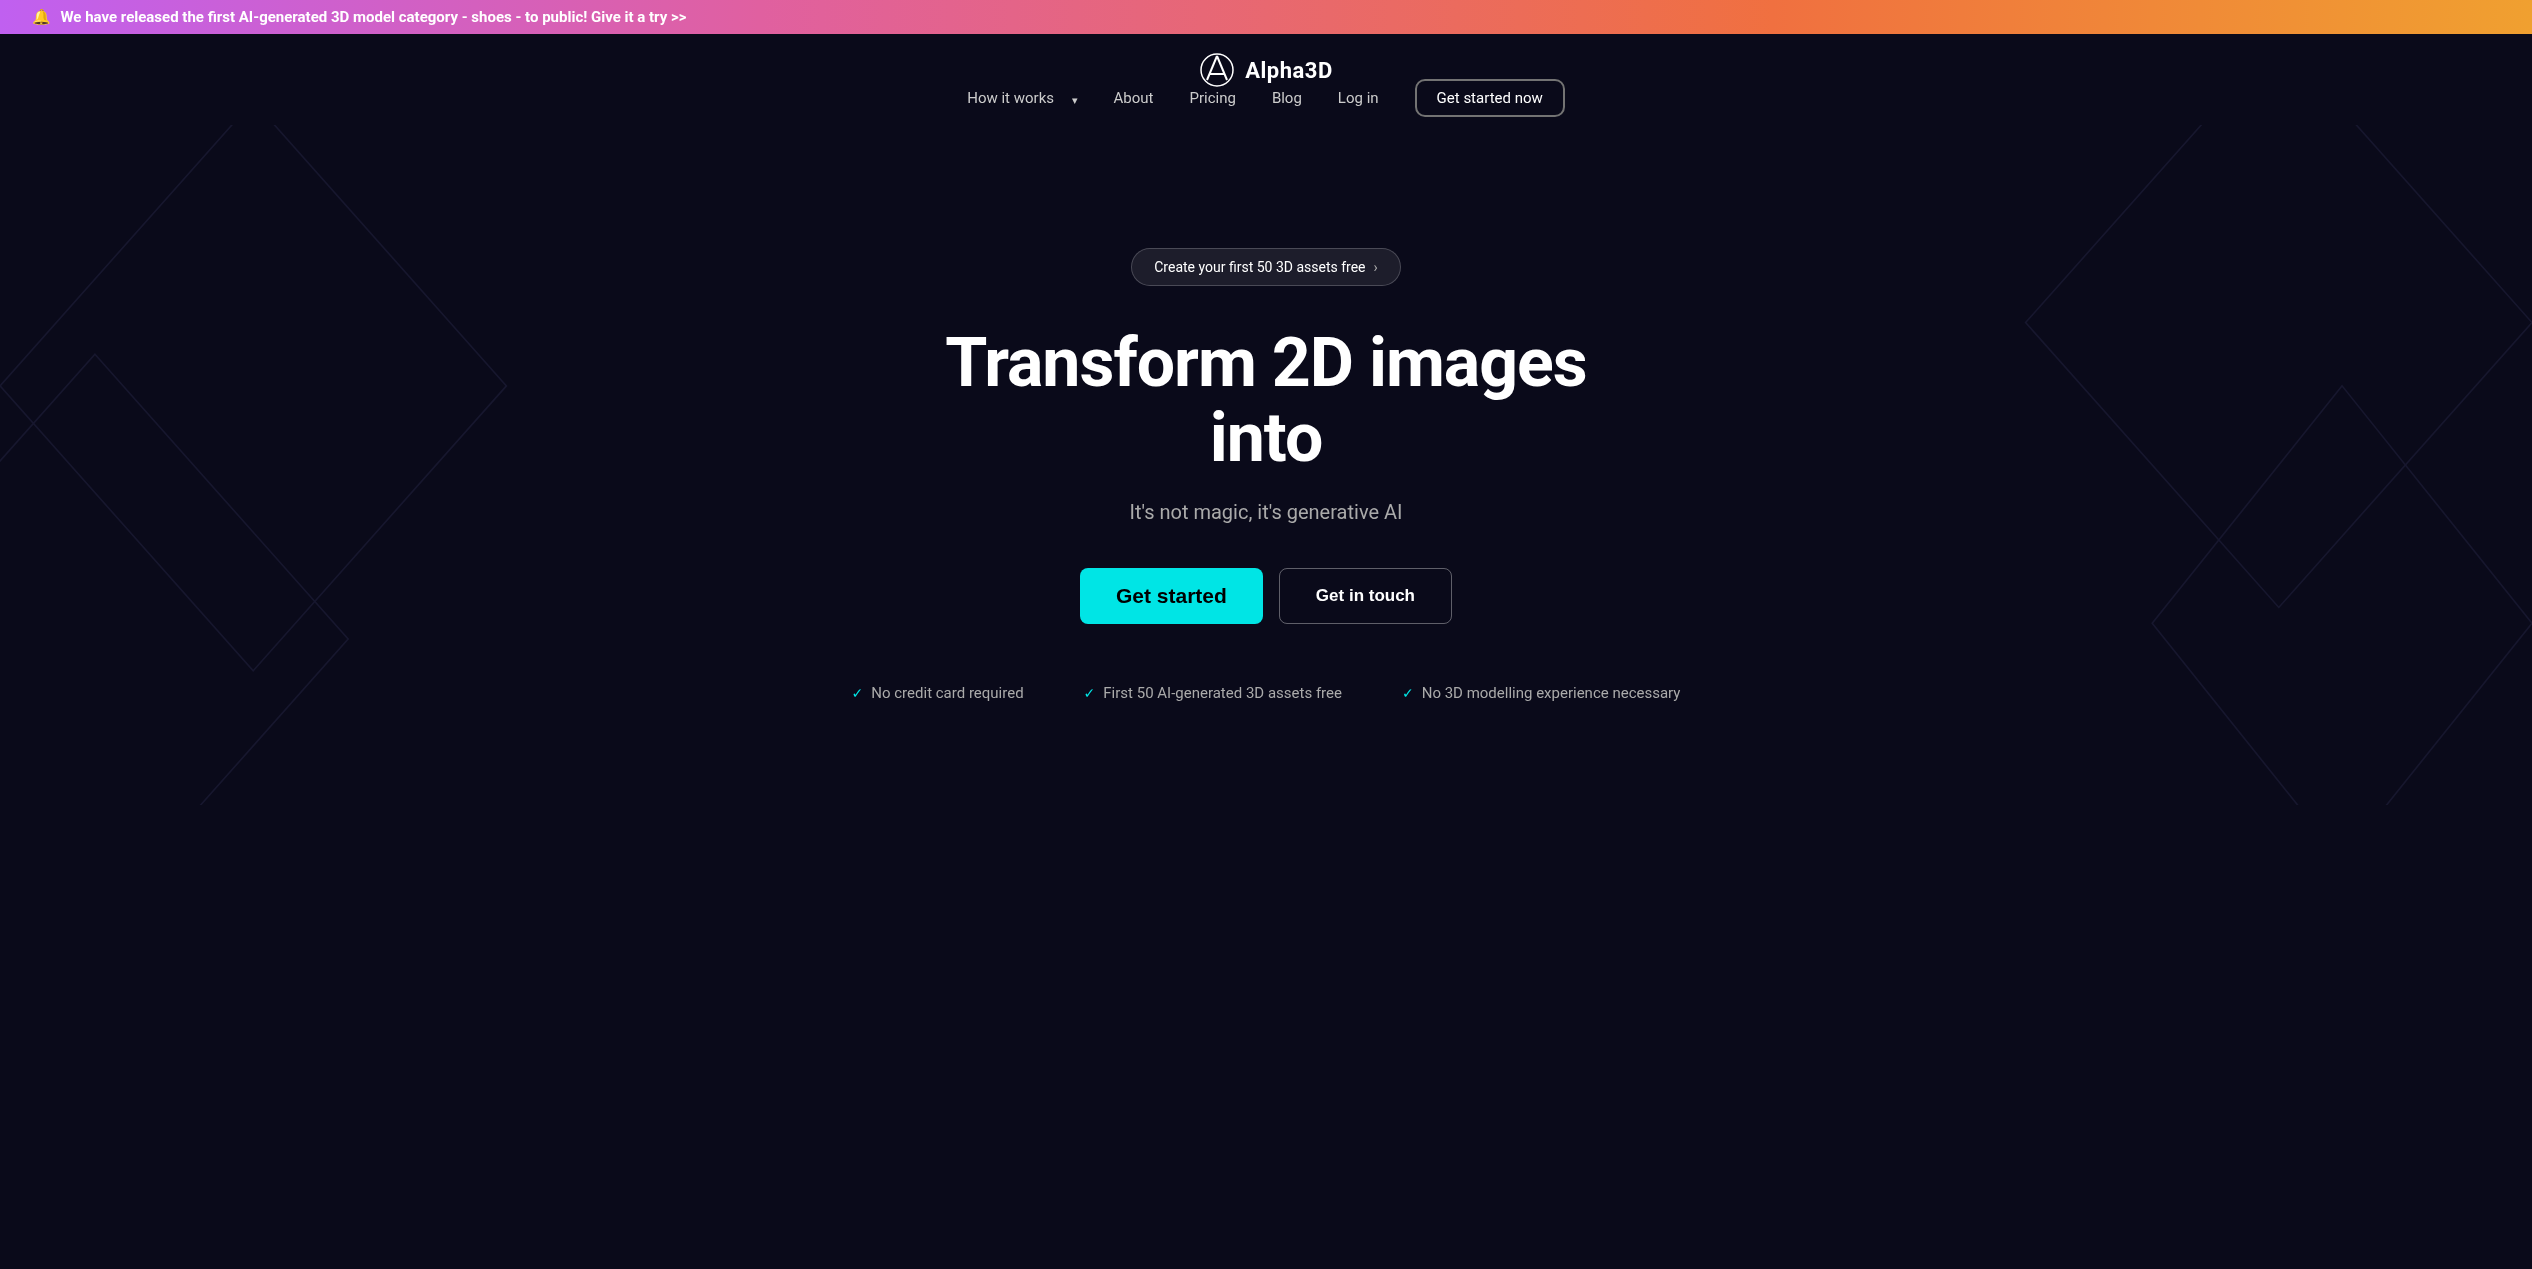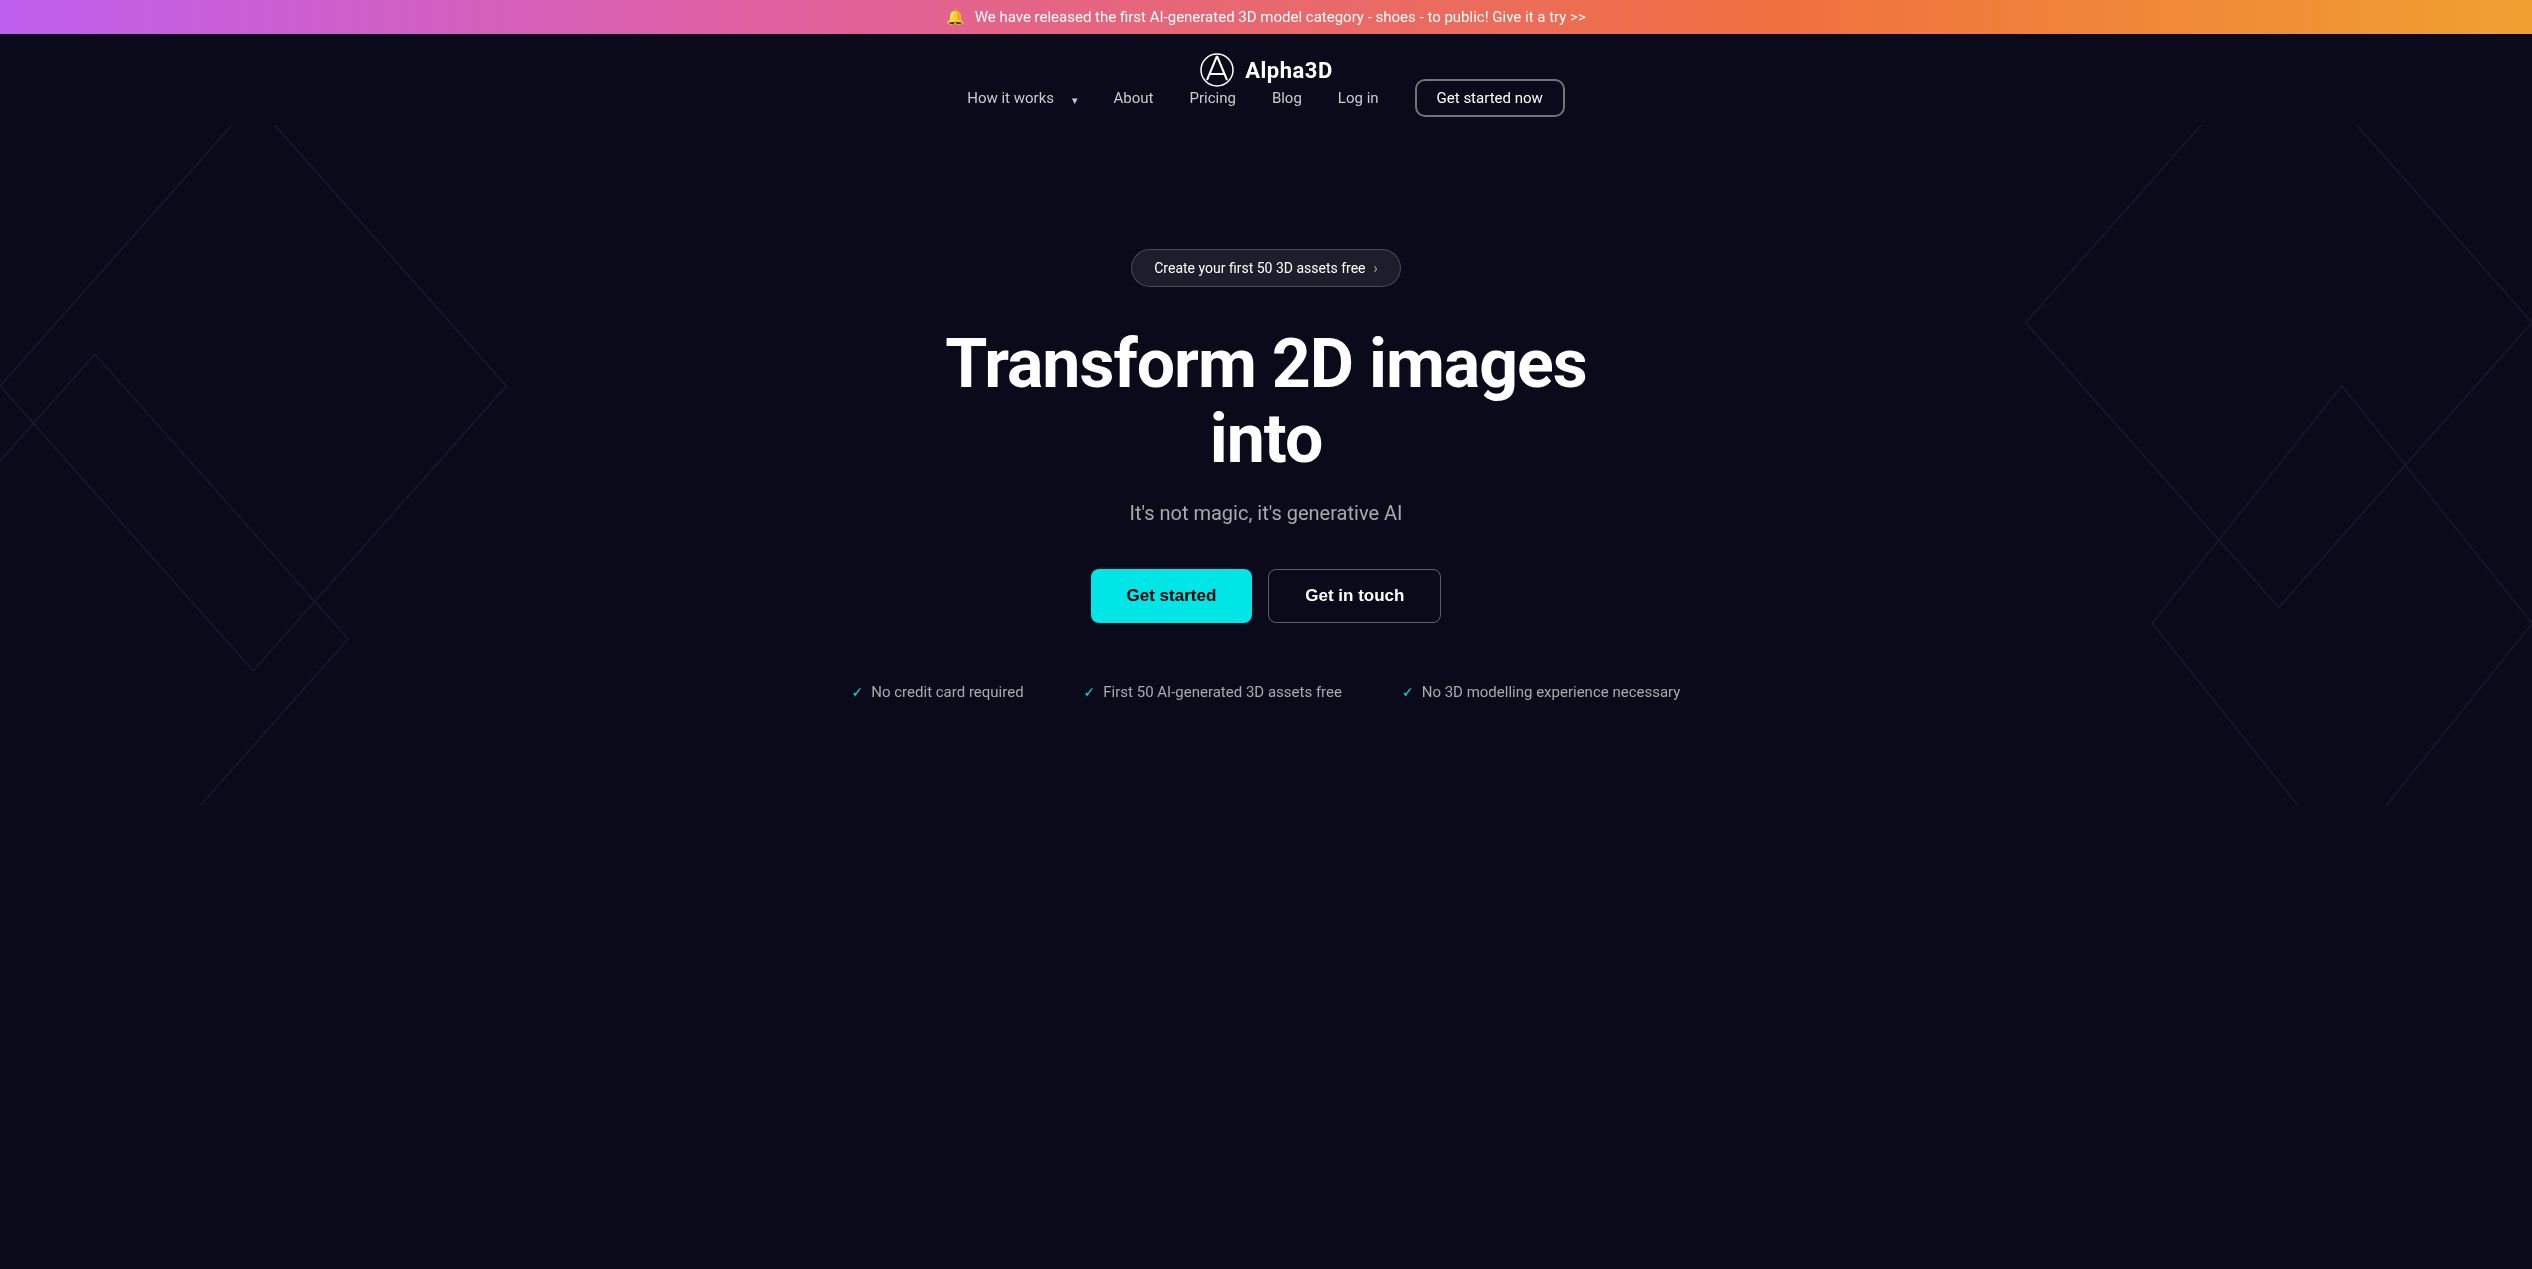--- a/index.html
+++ b/index.html
@@ -12,24 +12,24 @@
       font-family: -apple-system, BlinkMacSystemFont, 'Segoe UI', Roboto, sans-serif;
       background-color: #0a0a1a;
       color: #ffffff;
       min-height: 100vh;
       overflow-x: hidden;
     }
 
     
     .announcement-banner {
       background: linear-gradient(90deg, #c060f0 0%, #e060a0 30%, #f07040 70%, #f0a030 100%);
-      text-align: center;
-      padding: 8px 20px;
+      text-align: left;
+      padding: 8px 32px;
       font-size: 15px;
-      font-weight: 400;
+      font-weight: 700;
       color: #fff;
       cursor: pointer;
     }
 
     .announcement-banner span.bell {
       margin-right: 6px;
     }
 
     
     .navbar {
@@ -189,21 +189,21 @@
       position: relative;
       z-index: 1;
     }
 
     .btn-get-started {
       background: #00e5e5;
       color: #000000;
       border: none;
       padding: 16px 36px;
       border-radius: 8px;
-      font-size: 17px;
+      font-size: 21px;
       font-weight: 700;
       cursor: pointer;
       transition: background 0.2s, transform 0.1s;
     }
 
     .btn-get-in-touch {
       background: transparent;
       color: #ffffff;
       border: 1.5px solid rgba(255,255,255,0.35);
       padding: 16px 36px;

